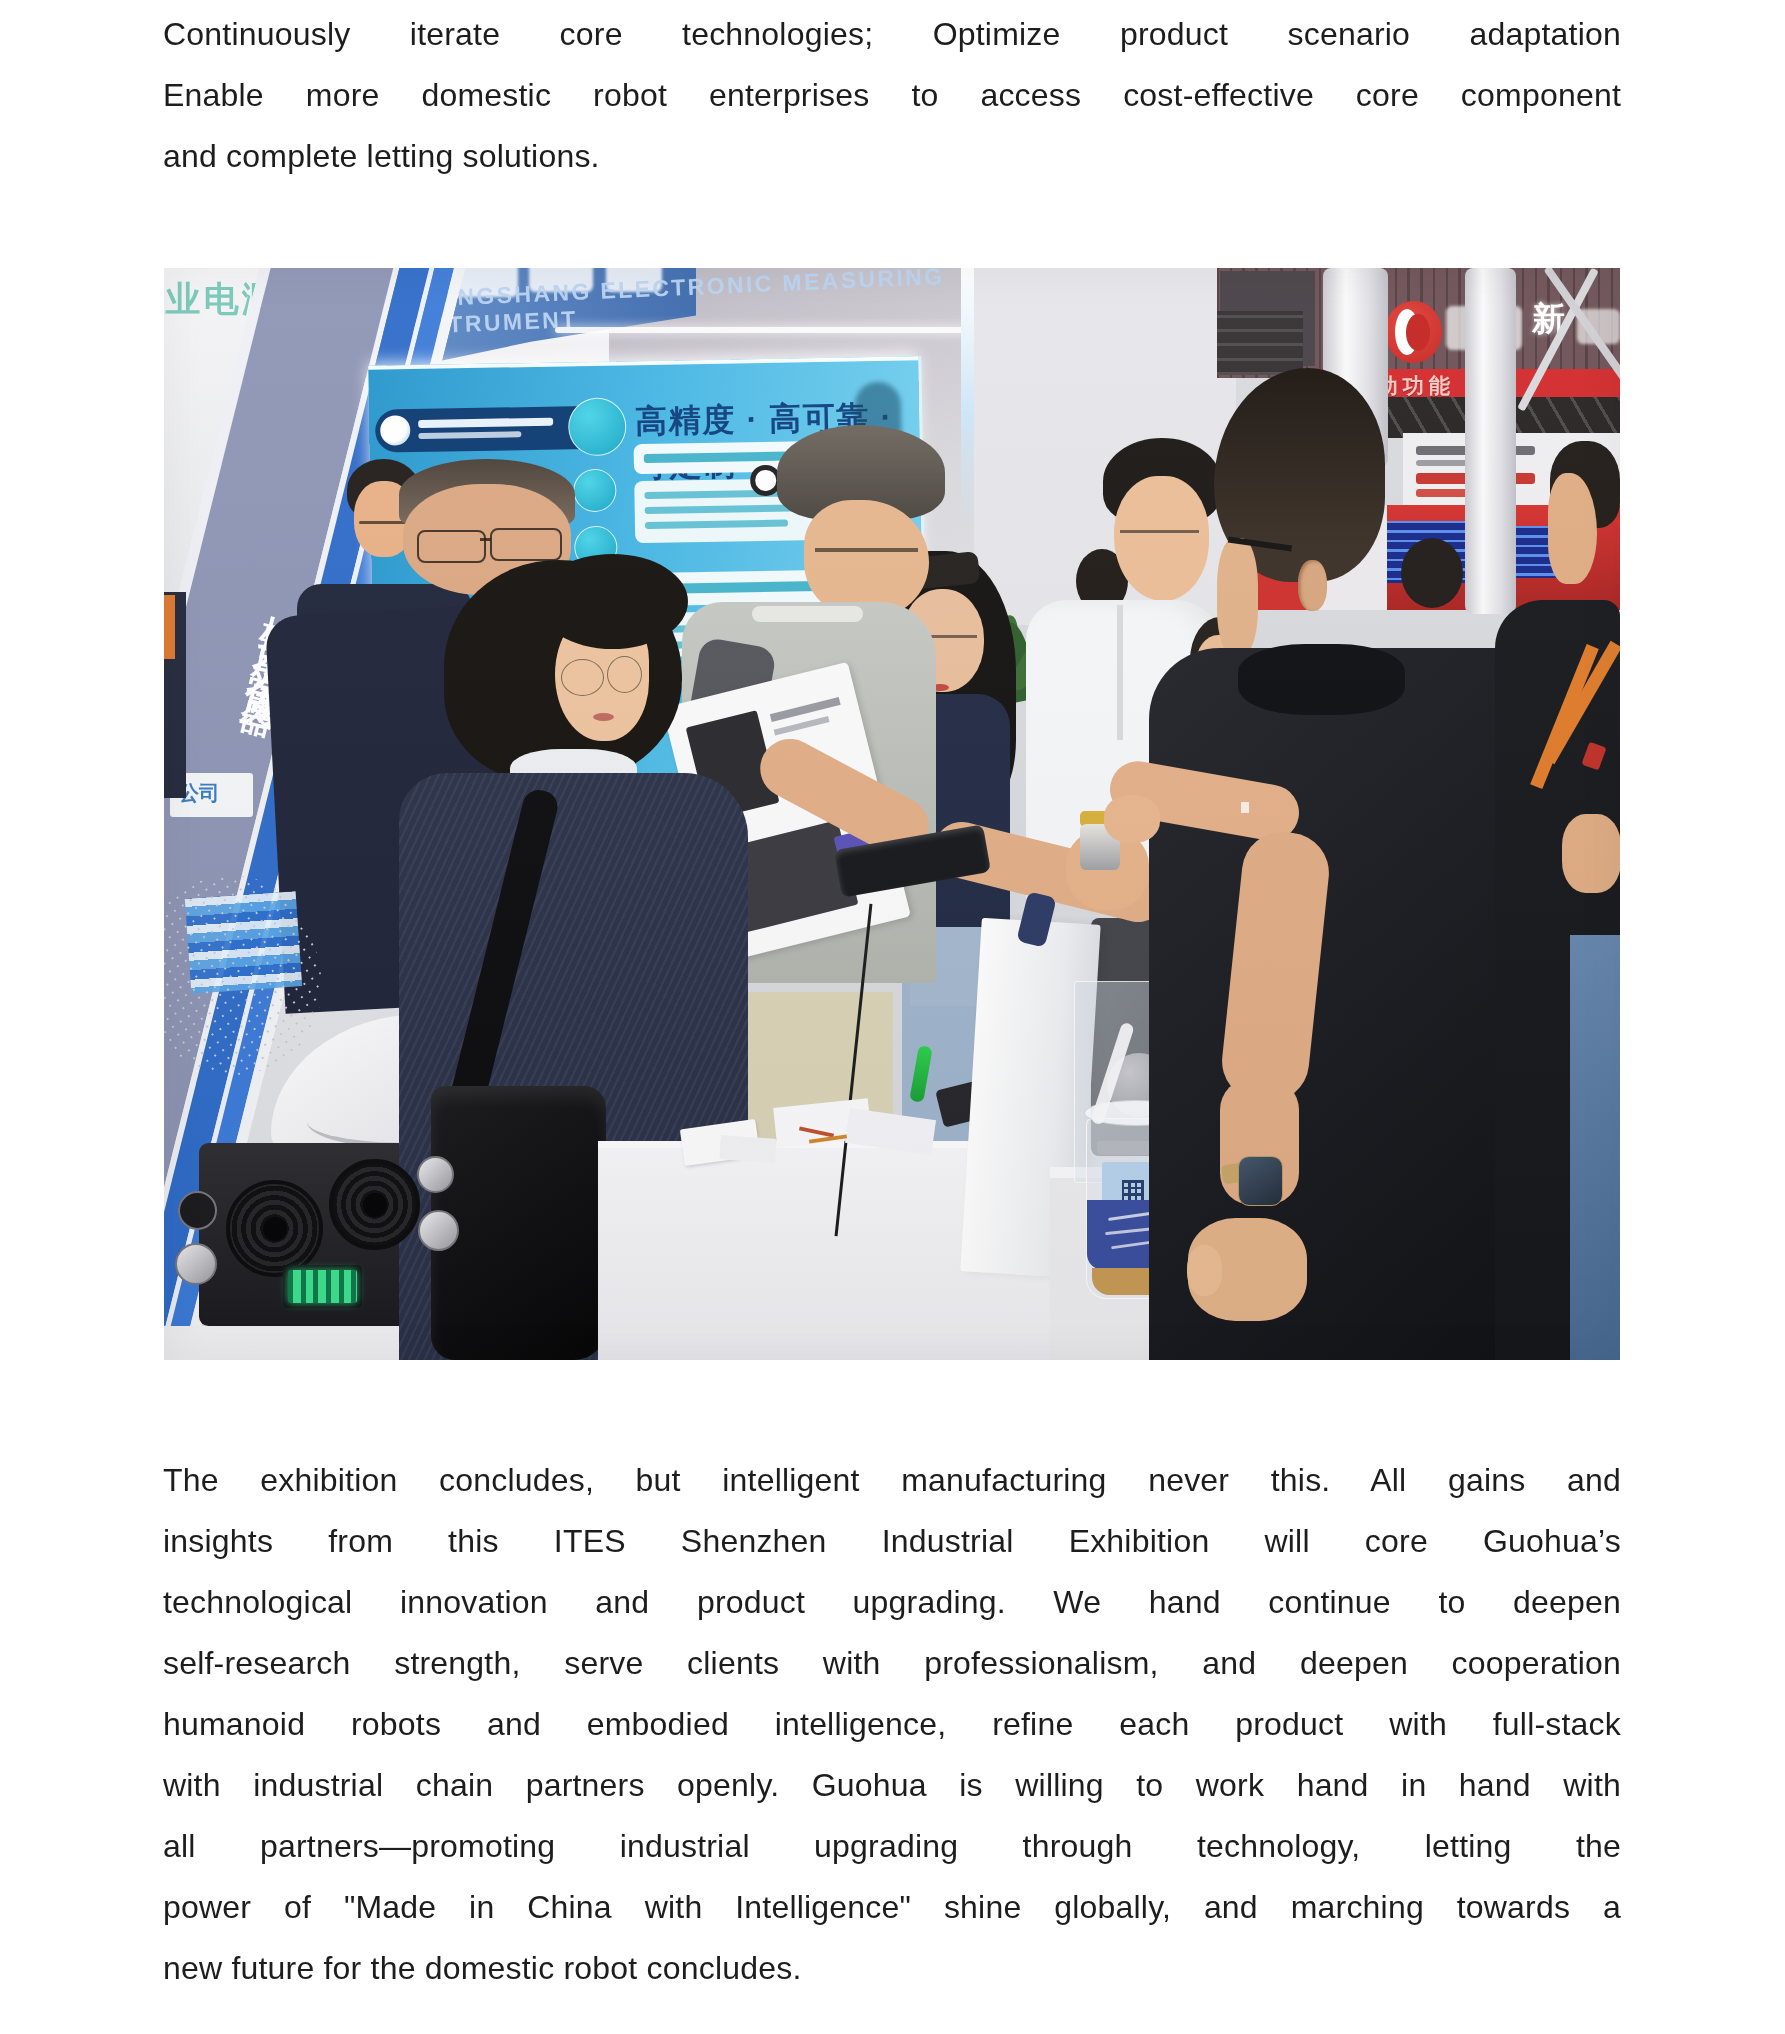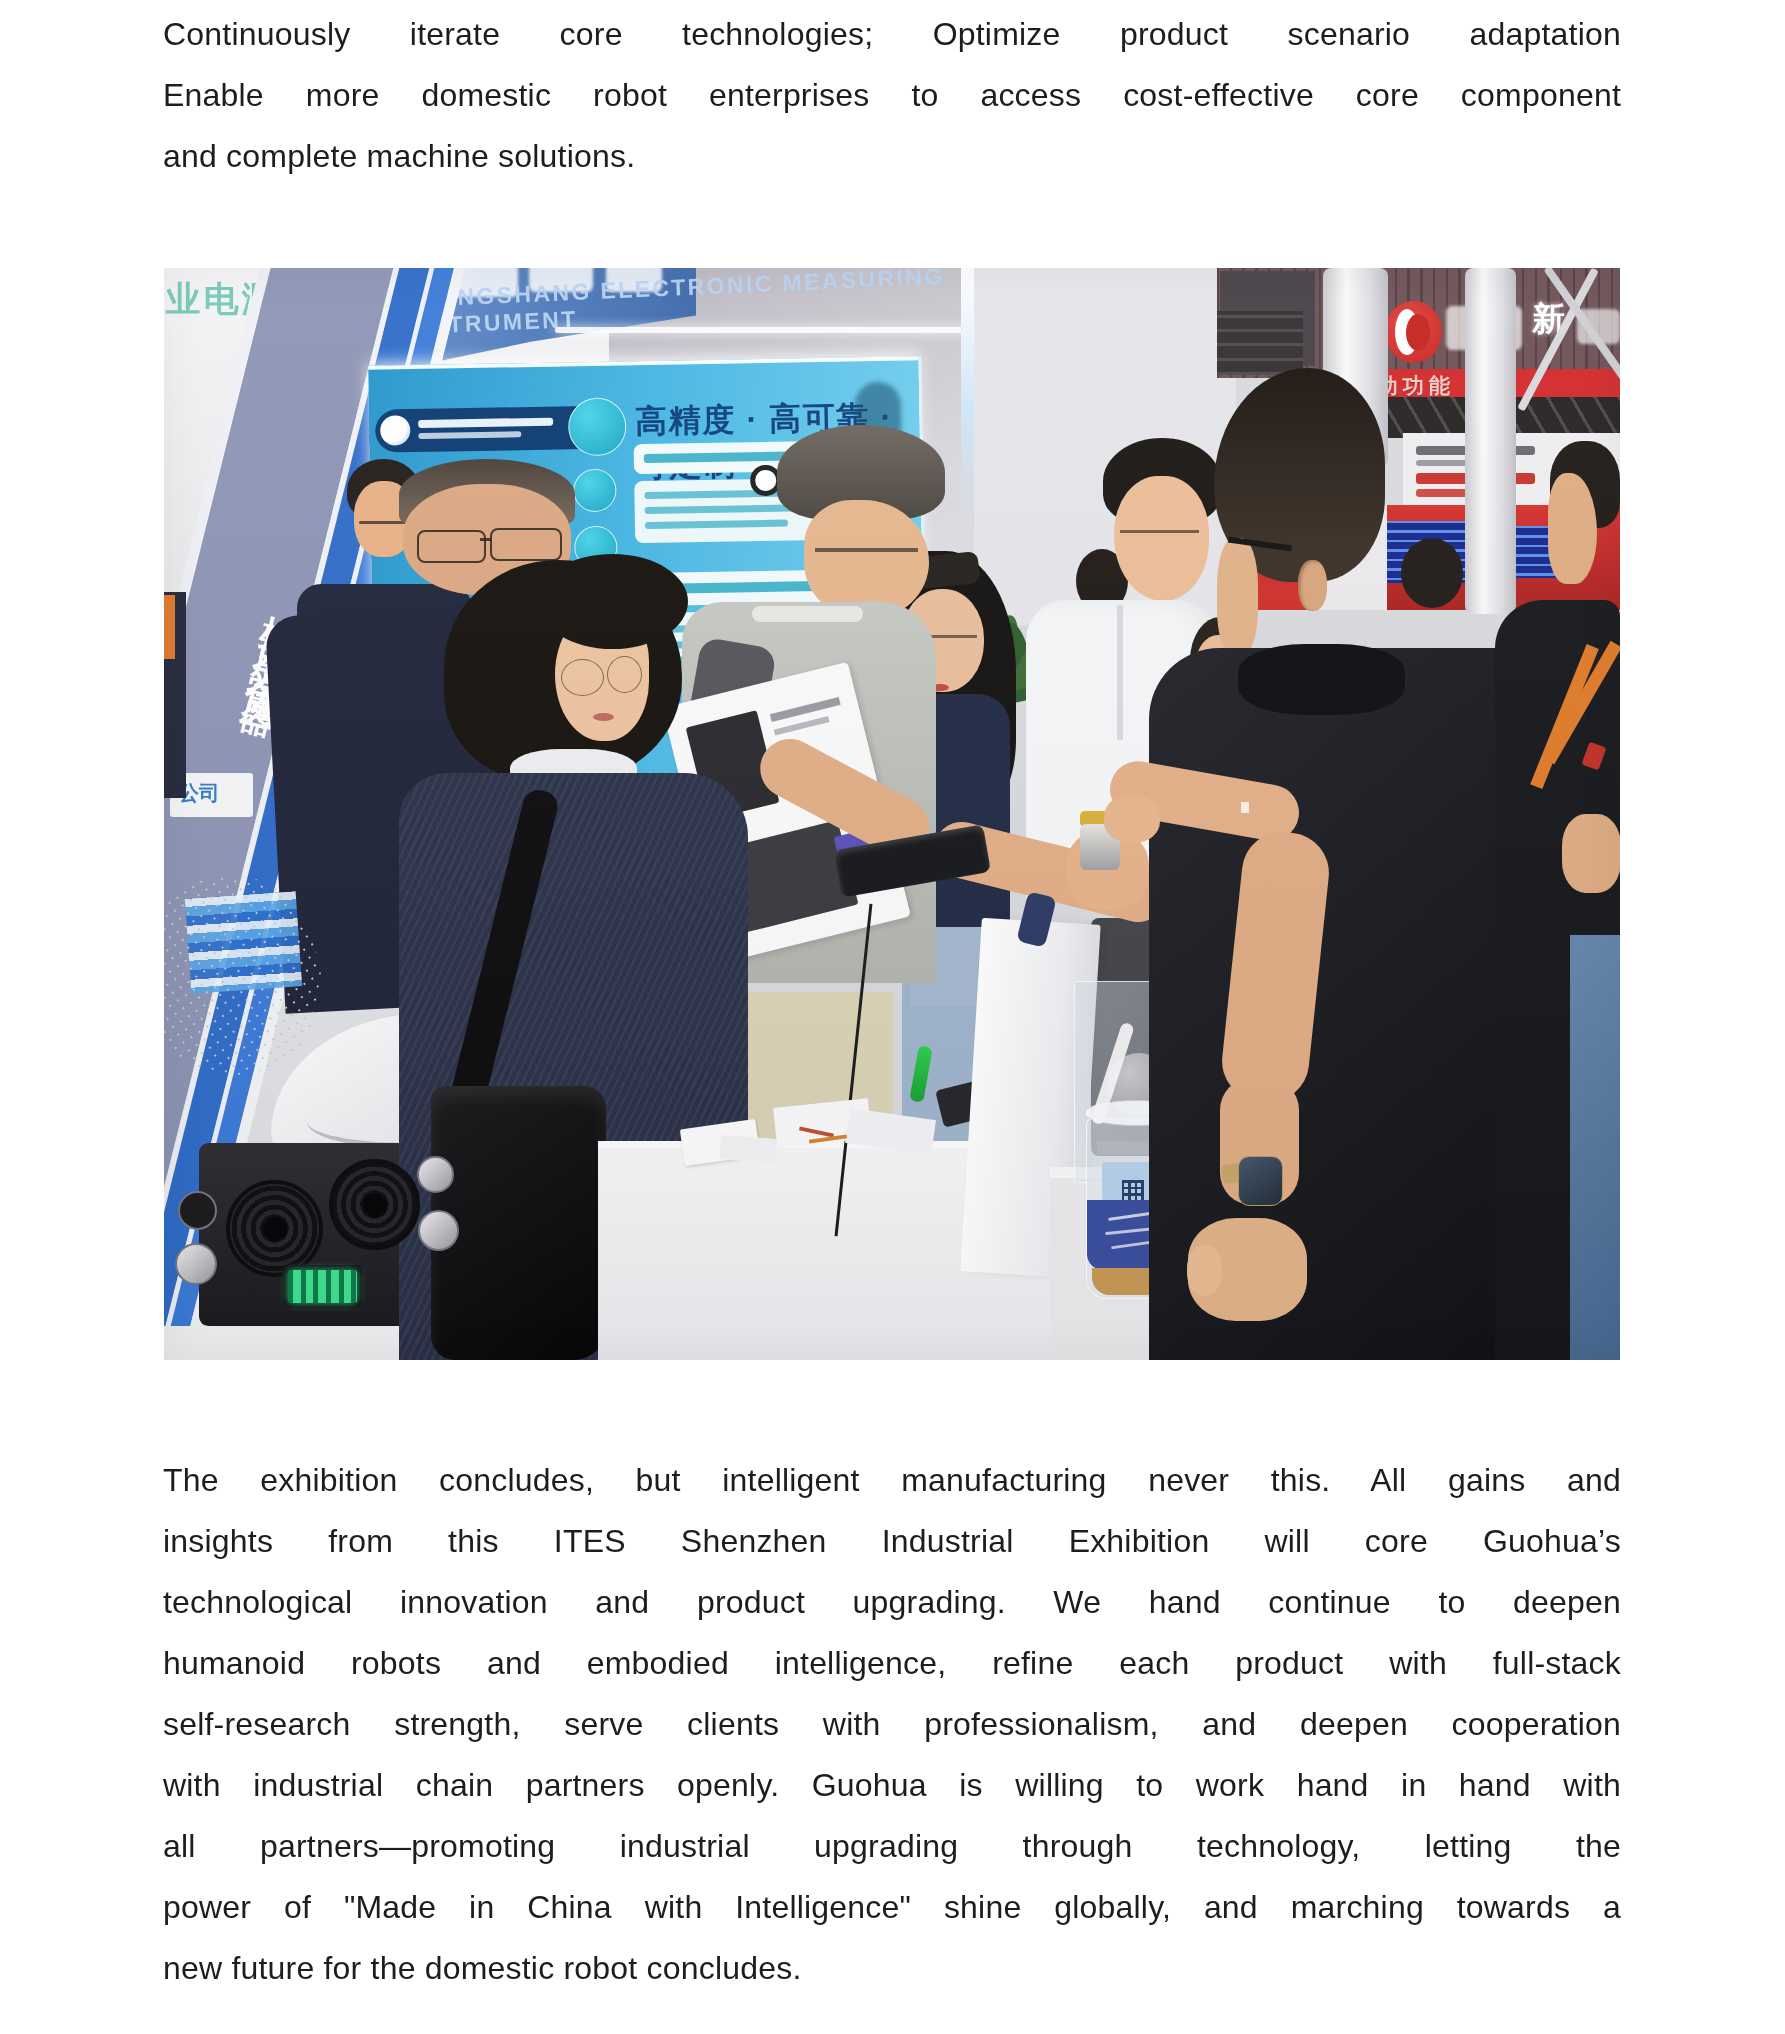--- a/index.html
+++ b/index.html
@@ -141,21 +141,21 @@
   .leaf{background:#3c6d36;border-radius:50% 50% 50% 0;z-index:30;}
   
   .rimless{border-radius:50%;}
 </style>
 </head>
 <body>
 
 <div class="para" style="top:4px;">
   <div class="jl">Continuously iterate core technologies; Optimize product scenario adaptation</div>
   <div class="jl">Enable more domestic robot enterprises to access cost-effective core  component</div>
-  <div class="jl last">and complete machine solutions.</div>
+  <div class="jl last">and complete letting solutions.</div>
 </div>
 
 <div class="photo">
 
   <div class="ab bg-left"></div>
   <div class="ab wall-lavender"></div>
   <div class="ab wall-rightlight"></div>
   <div class="ab corner-sign">业电测</div>
   <div class="ab blue-wall"></div>
   <div class="ab blob" style="left:283px;top:-6.4px;width:71px;height:35px;"></div>
@@ -414,20 +414,20 @@
   <div class="ab leaf" style="left:1418px;top:991px;width:24px;height:76px;transform:rotate(14deg);"></div>
   <div class="ab leaf" style="left:1429px;top:1008px;width:27px;height:83px;transform:rotate(-18deg);background:#2f5e2c;"></div>
 
   <div class="ab photo-overlay"></div>
 </div>
 
 <div class="para" style="top:1450px;">
   <div class="jl">The exhibition concludes, but intelligent manufacturing never this. All gains and</div>
   <div class="jl">insights from this ITES Shenzhen Industrial Exhibition will core Guohua’s</div>
   <div class="jl">technological innovation and product upgrading. We hand continue to deepen</div>
+  <div class="jl">self-research strength, serve clients with professionalism, and deepen cooperation</div>
   <div class="jl">humanoid robots and embodied intelligence, refine each product with full-stack</div>
-  <div class="jl">self-research strength, serve clients with professionalism, and deepen cooperation</div>
   <div class="jl">with industrial chain partners openly. Guohua is willing to work hand in hand with</div>
   <div class="jl">all partners—promoting industrial upgrading through technology, letting the</div>
   <div class="jl">power of "Made in China with Intelligence" shine globally, and marching towards a</div>
   <div class="jl last">new future for the domestic robot concludes.</div>
 </div>
 
 
 </body></html>

